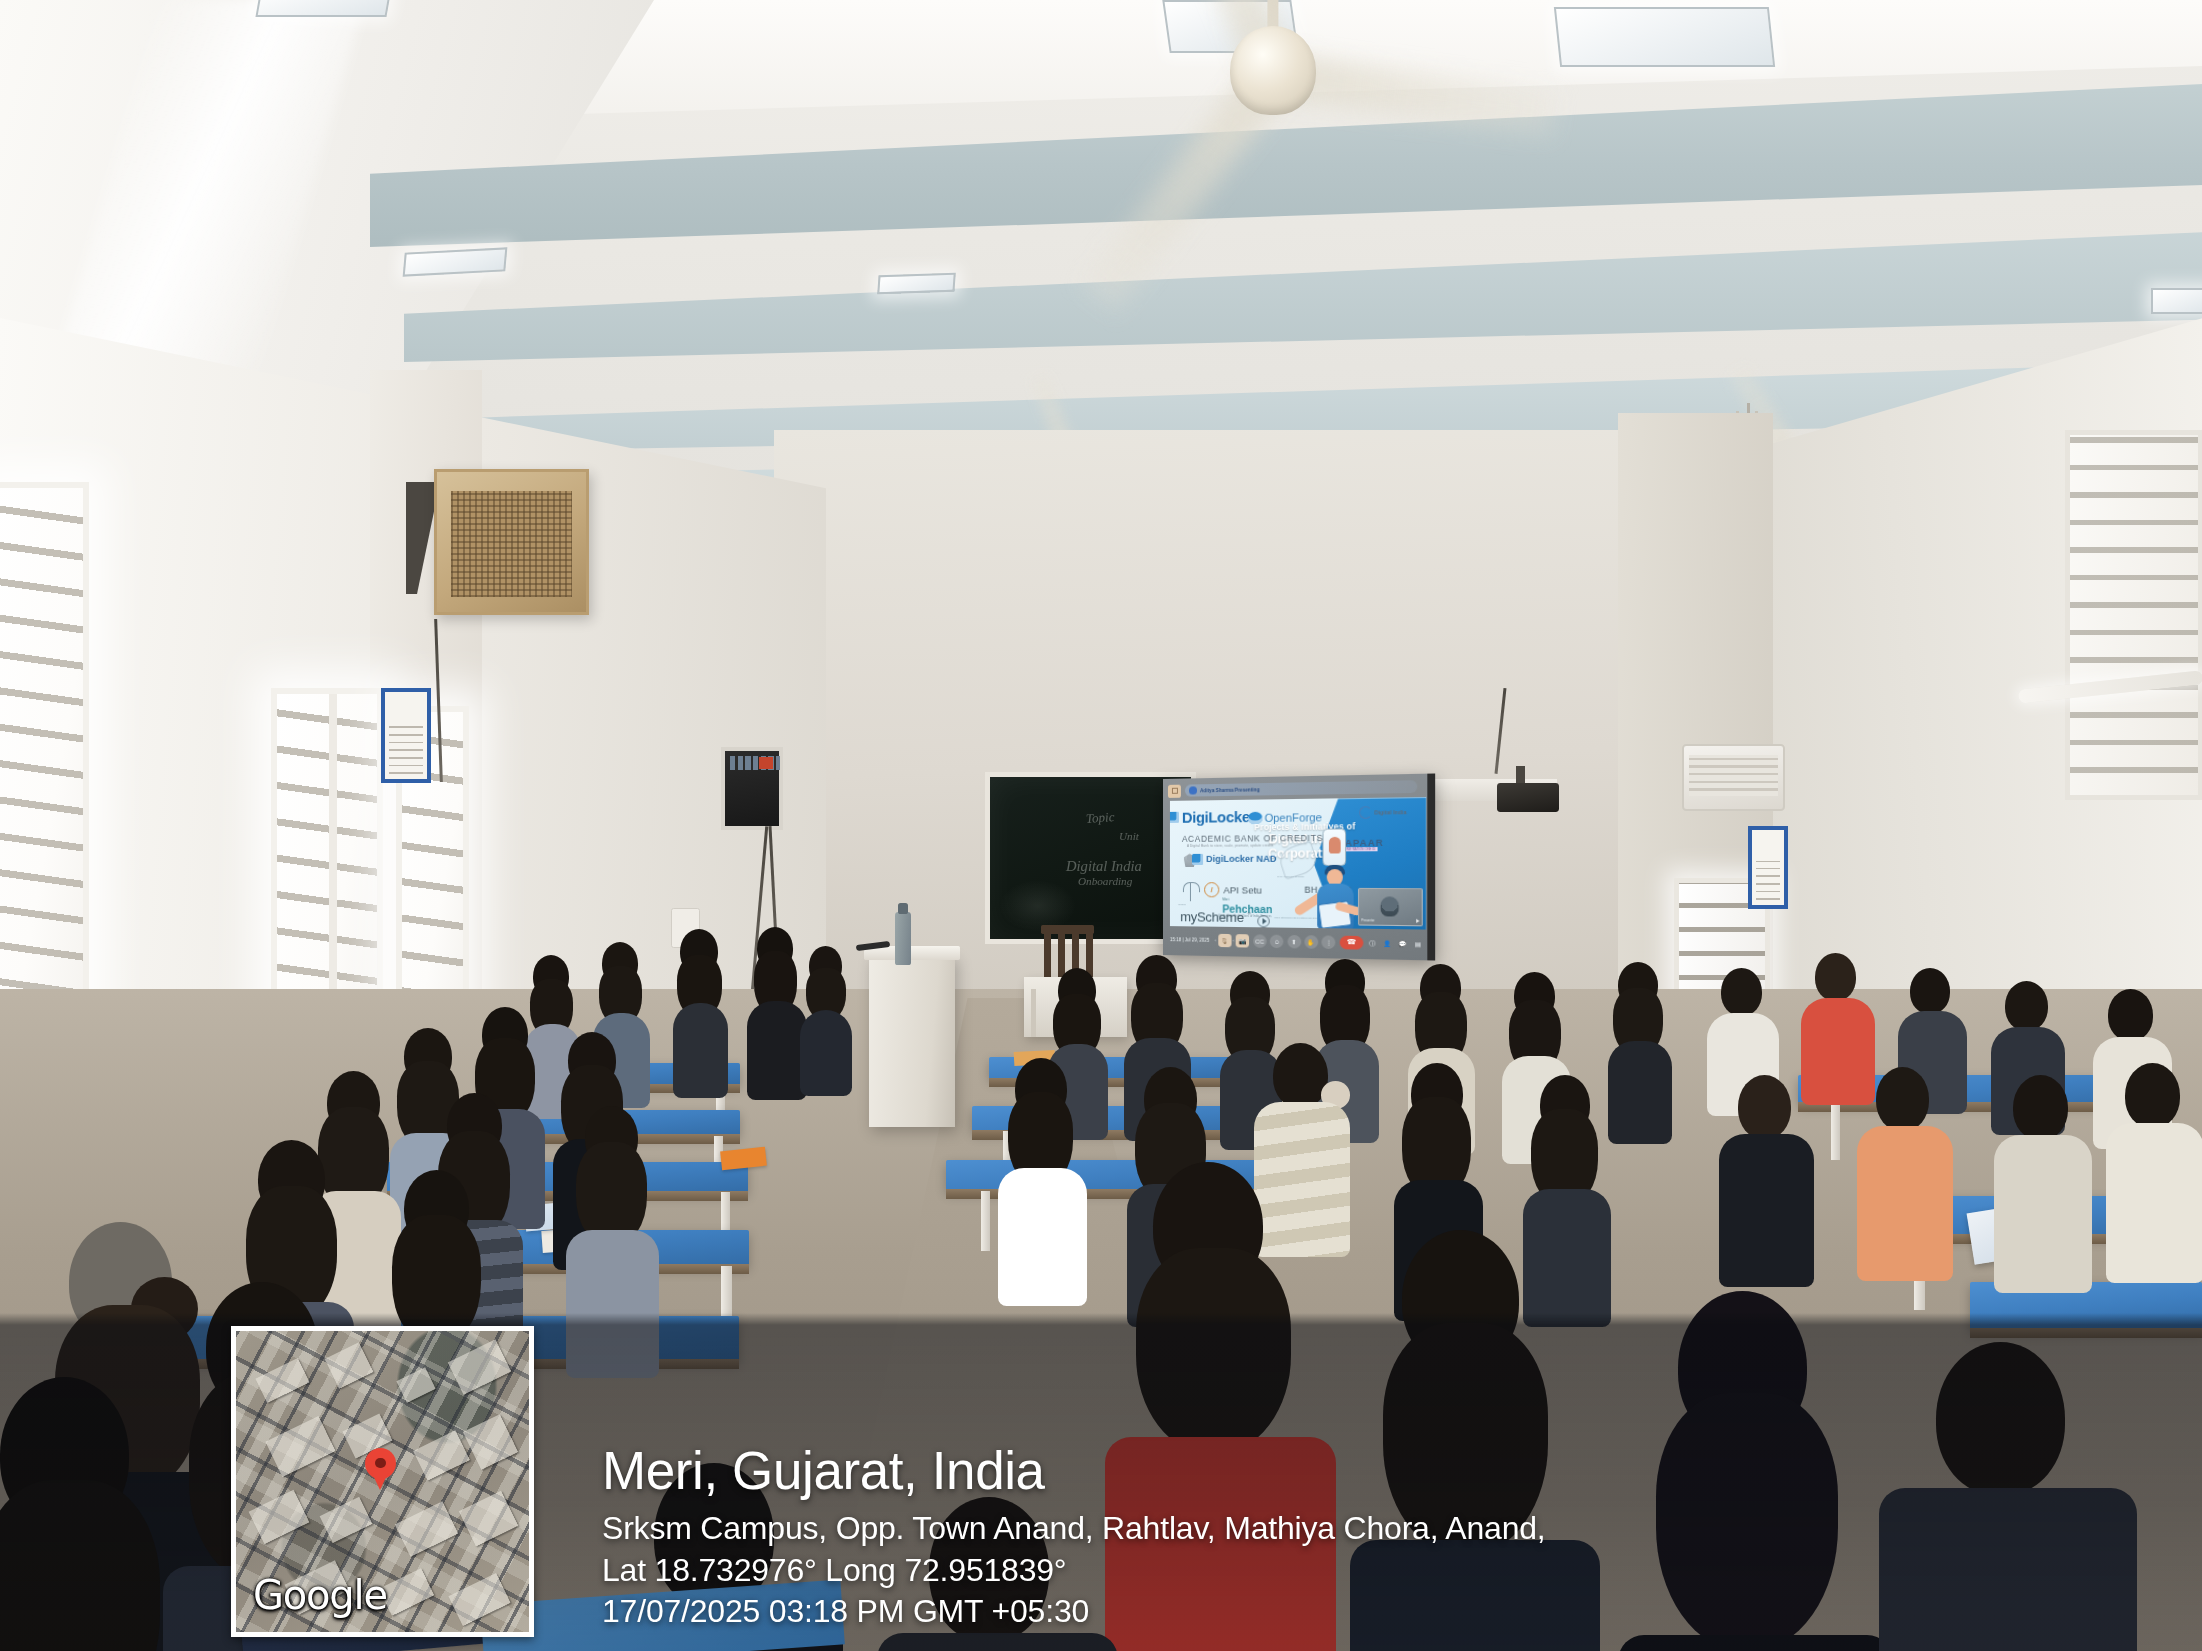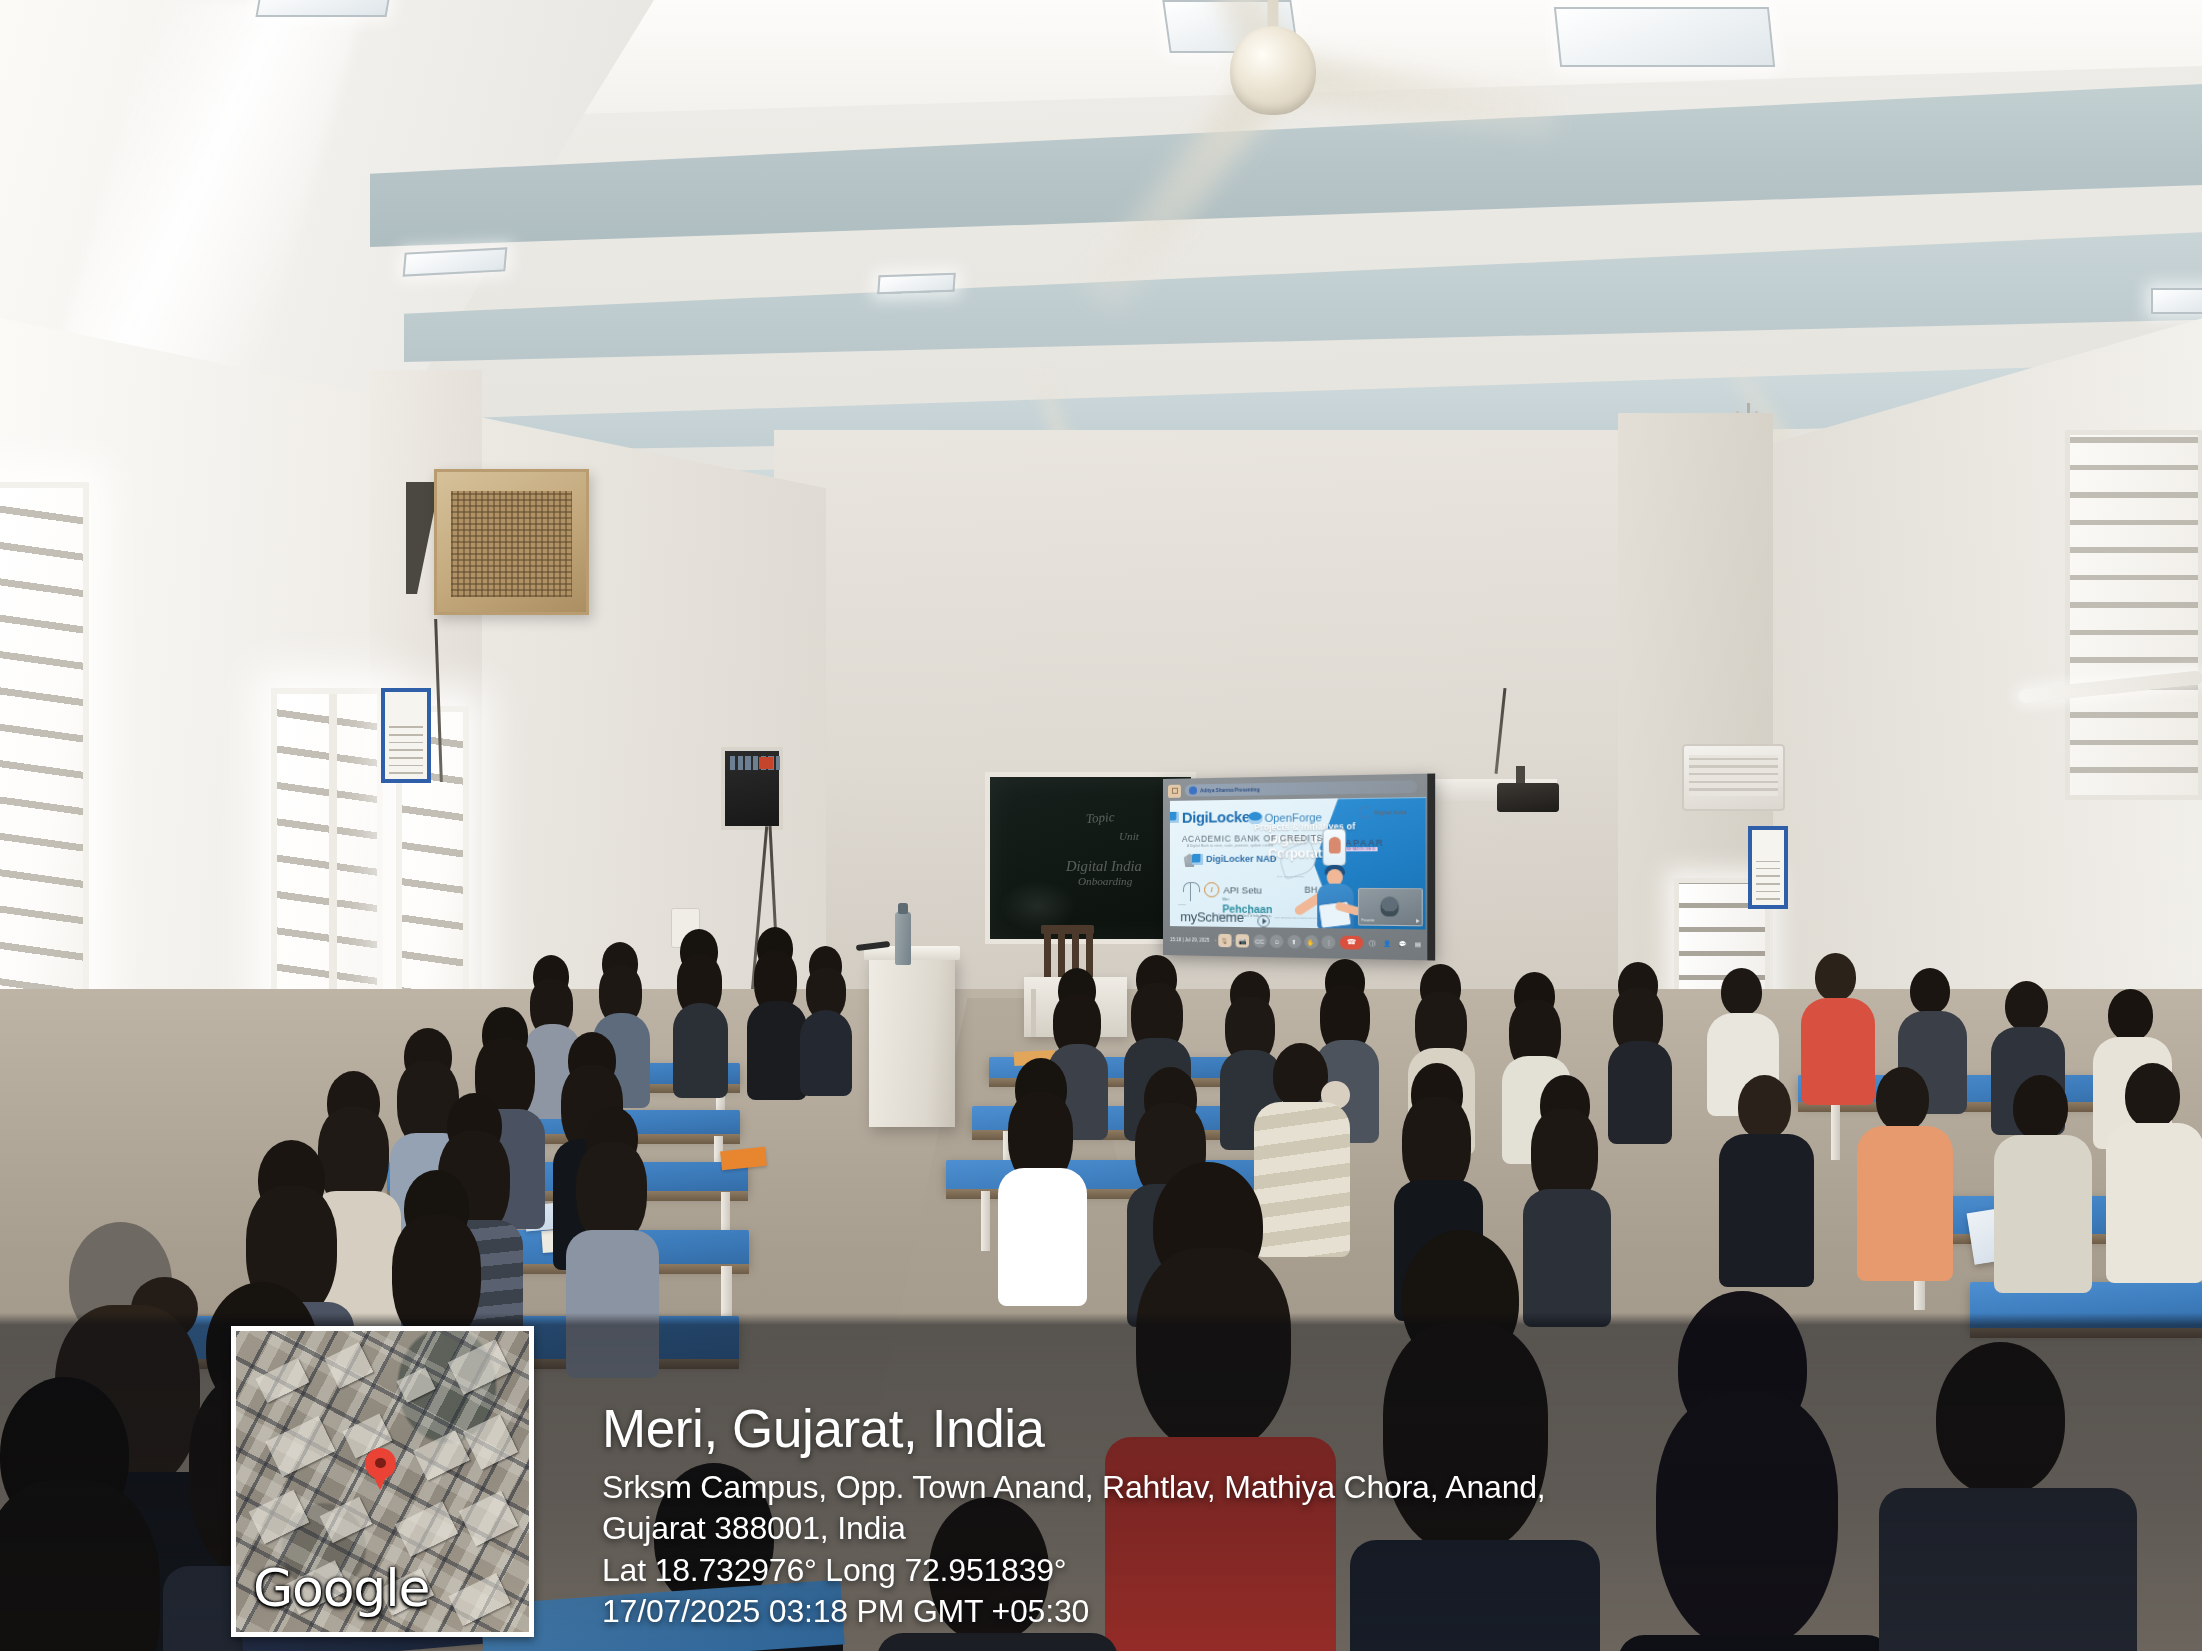--- a/index.html
+++ b/index.html
@@ -733,21 +733,21 @@
     width: 0; height: 0;
     border-left: 9.5px solid transparent; border-right: 9.5px solid transparent;
     border-top: 19px solid #ea4335;
   }
   .wm-map-pin i {
     position: absolute; left: 10.3px; top: 10.3px; width: 10.3px; height: 10.3px;
     border-radius: 50%; background: #7c1d16; z-index: 4;
   }
   .wm-google {
     position: absolute; left: 17px; bottom: 13.8px; z-index: 4;
-    font-size: 52px; color: #ffffff;
+    font-size: 40px; color: #ffffff;
     font-family: "DejaVu Sans", sans-serif; letter-spacing: -1.2px;
     text-shadow:
        0 0 3.4px rgba(0,0,0,.85), 0.9px 0.9px 2.6px rgba(0,0,0,.9),
       -0.9px 0.9px 2.6px rgba(0,0,0,.9), 0 1.7px 4.3px rgba(0,0,0,.8);
   }
 
   .wm-text {
     position: absolute; left: 602px; bottom: 19px; width: 1291px;
     z-index: 41; color: #ffffff;
     text-shadow: 0 1.7px 6px rgba(0,0,0,.65);
@@ -1310,19 +1310,18 @@
     </div>
     <div class="wm-map-pin">
         <i></i>
       </div>
     <div class="wm-google">Google</div>
   </div>
 
   <div class="wm-text">
     <div class="wm-place">Meri, Gujarat, India</div>
     <div class="wm-line">Srksm Campus, Opp. Town Anand, Rahtlav, Mathiya Chora, Anand,</div>
-    <div class="wm-line">Gujarat 388001, India</div>
     <div class="wm-line">Lat 18.732976° Long 72.951839°</div>
     <div class="wm-line">17/07/2025 03:18 PM GMT +05:30</div>
   </div>
 
 </div>
 
 
 </body></html>

